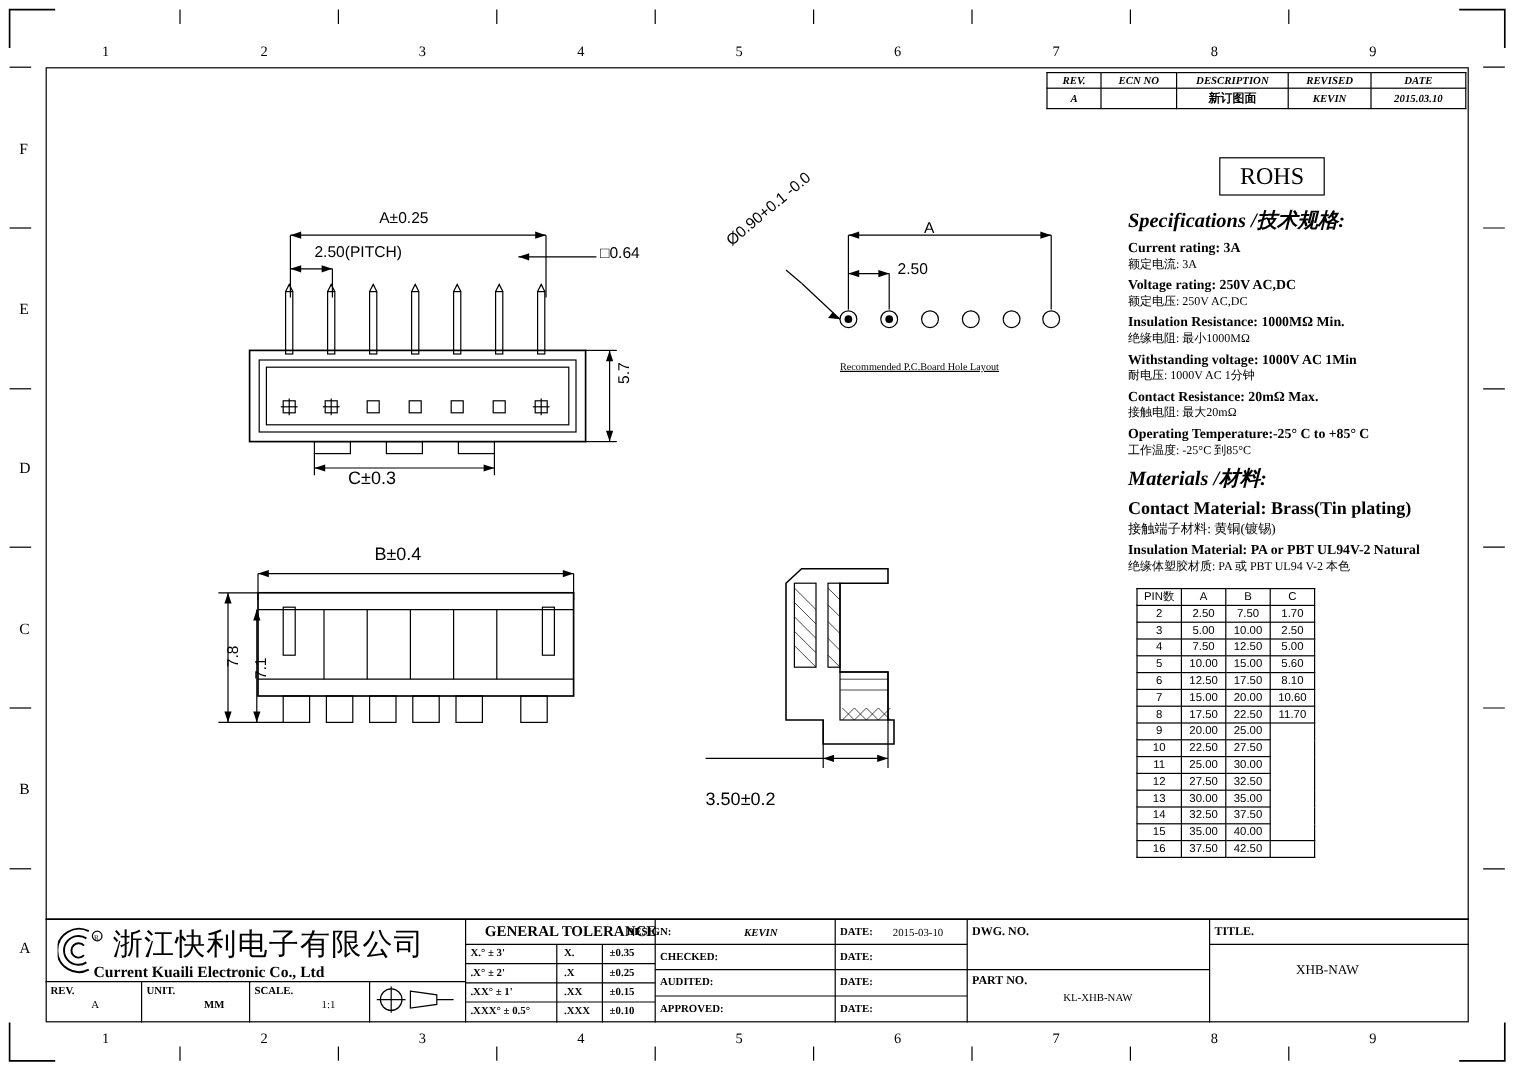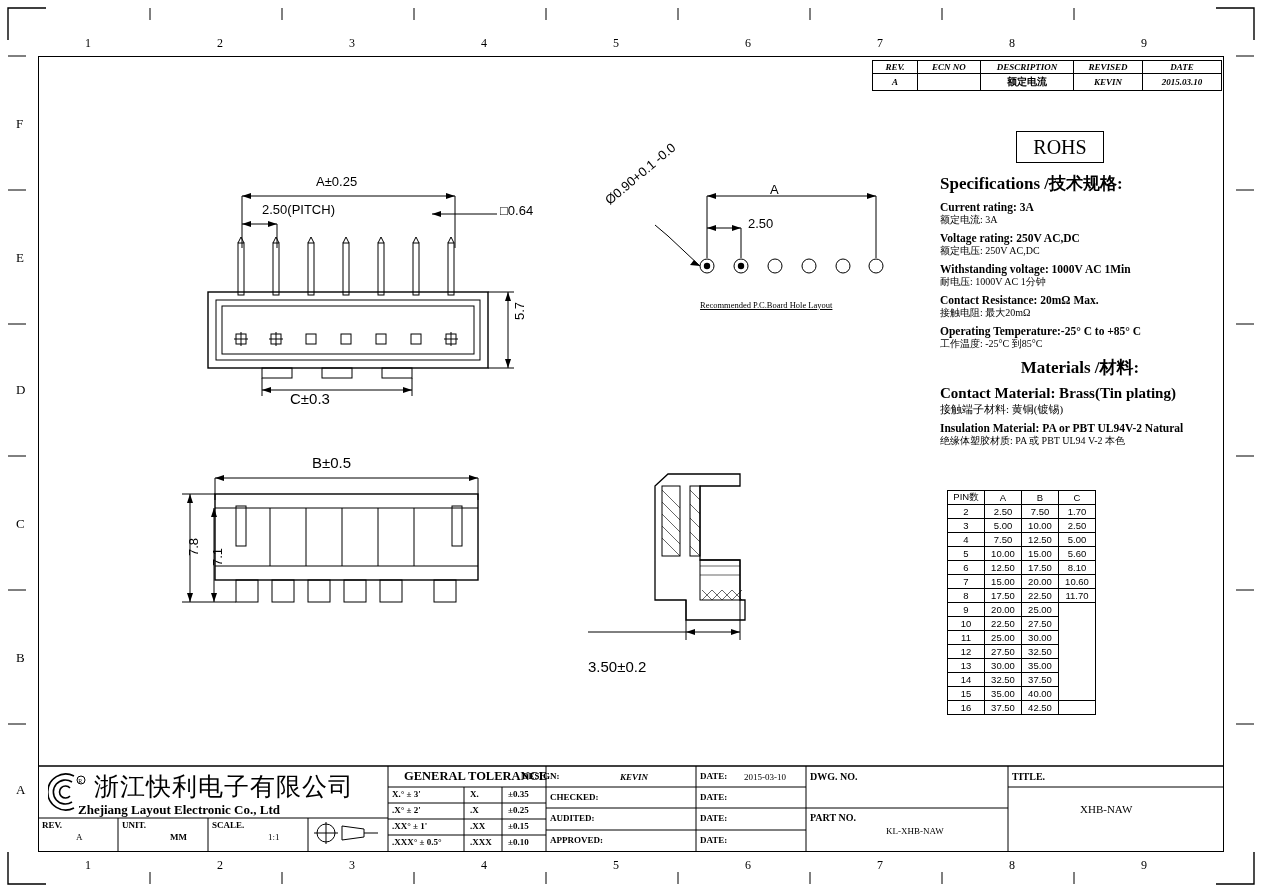--- a/index.html
+++ b/index.html
@@ -11,25 +11,25 @@
   .ztop{top:36px;}
   .zbot{top:858px;}
   .zleft{left:16px;font-size:13px;}
   
   .revtbl{position:absolute;left:872px;top:60px;border-collapse:collapse;font-size:9px;font-family:"Liberation Serif",serif;}
   .revtbl td,.revtbl th{border:1px solid #000;text-align:center;padding:1px 3px;font-weight:bold;font-style:italic;}
   .revtbl td.v{font-weight:bold;font-style:italic;}
   .rohs{position:absolute;left:997px;top:131px;width:86px;height:30px;border:1.5px solid #000;display:flex;align-items:center;justify-content:center;font-size:20px;font-family:"Liberation Serif",serif;margin-left:19px;}
   
   .specs{position:absolute;left:940px;top:172px;width:280px;font-family:"Liberation Serif",serif;}
-  .specs h2{font-size:17px;margin:0 0 6px 0;font-weight:bold;}
+  .specs h2{font-size:17px;margin:0 0 6px 0;font-weight:bold;font-style:italic;}
   .spec-row{margin-bottom:5px;}
   .spec-en{font-size:11.5px;font-weight:bold;}
   .spec-cn{font-size:10px;}
-  .mat h2{text-align:center;}
+  .mat h2{}
   
   .pintbl{position:absolute;left:947px;top:490px;border-collapse:collapse;font-size:9.5px;font-family:"Liberation Sans",sans-serif;}
   .pintbl td,.pintbl th{border:1px solid #000;text-align:center;width:36px;height:13px;padding:0;}
   .pintbl th{font-weight:normal;}
   .logo{position:absolute;left:48px;top:770px;width:340px;height:52px;}
   .cnname{font-size:25px;font-family:"DejaVu Sans",sans-serif;letter-spacing:1px;}
   .enname{font-size:13px;font-weight:bold;font-family:"Liberation Serif",serif;}
   .smalllbl{font-size:9px;font-weight:bold;font-family:"Liberation Serif",serif;}
   .smallval{font-size:9px;font-family:"Liberation Serif",serif;}
   .gt{font-size:12.5px;font-weight:bold;font-family:"Liberation Serif",serif;}
@@ -116,38 +116,42 @@
         <tr>
       <th style="width:38px">REV.</th>
       <th style="width:56px">ECN NO</th>
       <th style="width:86px">DESCRIPTION</th>
       <th style="width:62px">REVISED</th>
       <th style="width:72px">DATE</th>
     </tr>
     <tr>
       <td class="v">A</td>
       <td class="v"></td>
-      <td class="v" style="font-family:'DejaVu Sans',sans-serif;font-size:10px;font-style:normal">额定电流</td>
+      <td class="v" style="font-family:'DejaVu Sans',sans-serif;font-size:10px;font-style:normal">新订图面</td>
       <td class="v">KEVIN</td>
       <td class="v">2015.03.10</td>
     </tr>
   </tbody>
     </table>
 
   <div class="rohs">ROHS</div>
 
   <div class="specs">
     <h2>Specifications /技术规格:</h2>
     <div class="spec-row">
       <div class="spec-en">Current rating: 3A</div>
       <div class="spec-cn">额定电流: 3A</div>
     </div>
     <div class="spec-row">
       <div class="spec-en">Voltage rating: 250V AC,DC</div>
       <div class="spec-cn">额定电压: 250V AC,DC</div>
+    </div>
+    <div class="spec-row">
+      <div class="spec-en">Insulation Resistance: 1000MΩ Min.</div>
+      <div class="spec-cn">绝缘电阻: 最小1000MΩ</div>
     </div>
     <div class="spec-row">
       <div class="spec-en">Withstanding voltage:  1000V AC  1Min</div>
       <div class="spec-cn">耐电压: 1000V AC  1分钟</div>
     </div>
     <div class="spec-row">
       <div class="spec-en">Contact Resistance:  20mΩ Max.</div>
       <div class="spec-cn">接触电阻: 最大20mΩ</div>
     </div>
     <div class="spec-row">
@@ -452,21 +456,21 @@
         <line x1="740" y1="600" x2="740" y2="640"></line>
       </g>
     </g>
   </svg>
 
   <div class="dimtext" style="position:absolute;left:316px;top:174px;">A±0.25</div>
   <div class="dimtext" style="position:absolute;left:262px;top:202px;">2.50(PITCH)</div>
   <div class="dimtext" style="position:absolute;left:500px;top:203px;">□0.64</div>
   <div class="dimtext" style="position:absolute;left:512px;top:320px;transform:rotate(-90deg);transform-origin:left top;">5.7</div>
   <div class="dimtext" style="position:absolute;left:290px;top:390px;font-size:15px;">C±0.3</div>
-  <div class="dimtext" style="position:absolute;left:312px;top:454px;font-size:15px;">B±0.5</div>
+  <div class="dimtext" style="position:absolute;left:312px;top:454px;font-size:15px;">B±0.4</div>
   <div class="dimtext" style="position:absolute;left:186px;top:556px;transform:rotate(-90deg);transform-origin:left top;">7.8</div>
   <div class="dimtext" style="position:absolute;left:210px;top:566px;transform:rotate(-90deg);transform-origin:left top;">7.1</div>
   <div class="dimtext" style="position:absolute;left:588px;top:616px;font-size:15px;margin-top:42px;">3.50±0.2</div>
   <div class="dimtext" style="position:absolute;left:770px;top:182px;">A</div>
   <div class="dimtext" style="position:absolute;left:748px;top:216px;">2.50</div>
   <div style="position:absolute;left:602px;top:196px;transform:rotate(-40deg);transform-origin:left top;font-size:13px;font-family:'Liberation Sans',sans-serif;">Ø0.90+0.1 -0.0</div>
   <div class="note" style="position:absolute;left:700px;top:300px;">Recommended P.C.Board  Hole Layout</div>
 
   <svg width="1262" height="892">
     <g stroke="#000" stroke-width="1" fill="none">
@@ -503,21 +507,21 @@
     <svg width="44" height="40" style="position:absolute;left:0;top:2px;">
       <g stroke="#000" fill="none" stroke-width="1.6">
         <path d="M26,4 A18,18 0 1,0 26,36"></path>
         <path d="M24,10 A12,12 0 1,0 24,30"></path>
         <path d="M22,16 A6,6 0 1,0 22,24"></path>
       </g>
       <circle cx="33" cy="8" r="4" fill="none" stroke="#000" stroke-width="1"></circle>
       <text x="30.3" y="11" font-size="6" font-family="Liberation Serif, serif">R</text>
     </svg>
     <div class="cnname" style="position:absolute;left:46px;top:0px;">浙江快利电子有限公司</div>
-    <div class="enname" style="position:absolute;left:30px;top:32px;">Zhejiang Layout Electronic Co., Ltd</div>
+    <div class="enname" style="position:absolute;left:30px;top:32px;">Current Kuaili Electronic Co., Ltd</div>
   </div>
 
   <div class="smalllbl" style="position:absolute;left:42px;top:820px;">REV.</div>
   <div class="smallval" style="position:absolute;left:76px;top:832px;">A</div>
   <div class="smalllbl" style="position:absolute;left:122px;top:820px;">UNIT.</div>
   <div class="smallval" style="position:absolute;left:170px;top:832px;font-weight:bold;">MM</div>
   <div class="smalllbl" style="position:absolute;left:212px;top:820px;">SCALE.</div>
   <div class="smallval" style="position:absolute;left:268px;top:832px;">1:1</div>
 
   <svg width="74" height="26" style="position:absolute;left:312px;top:820px;">

